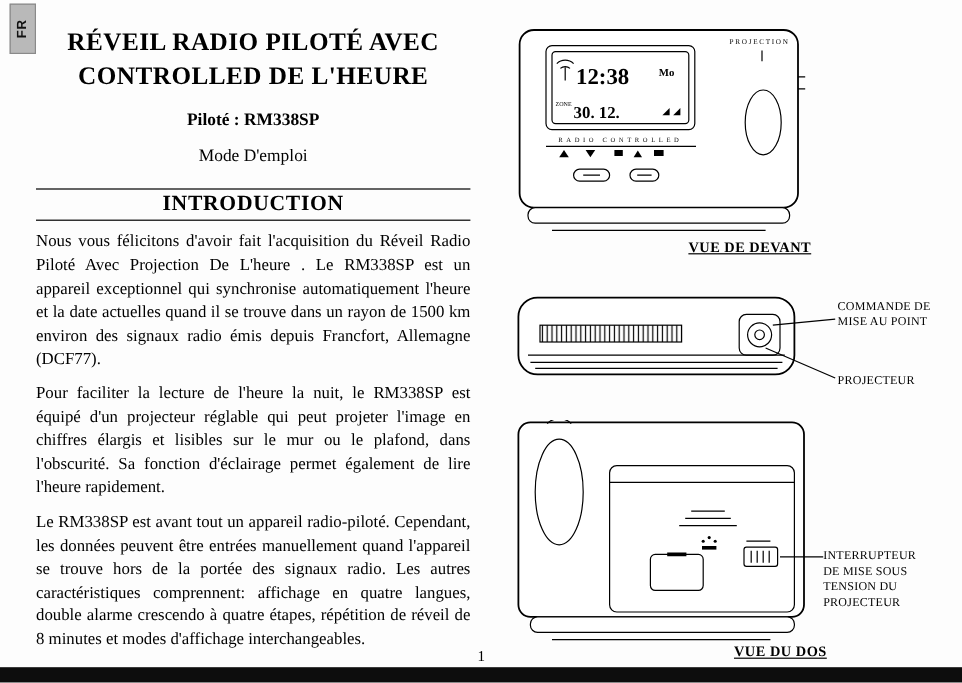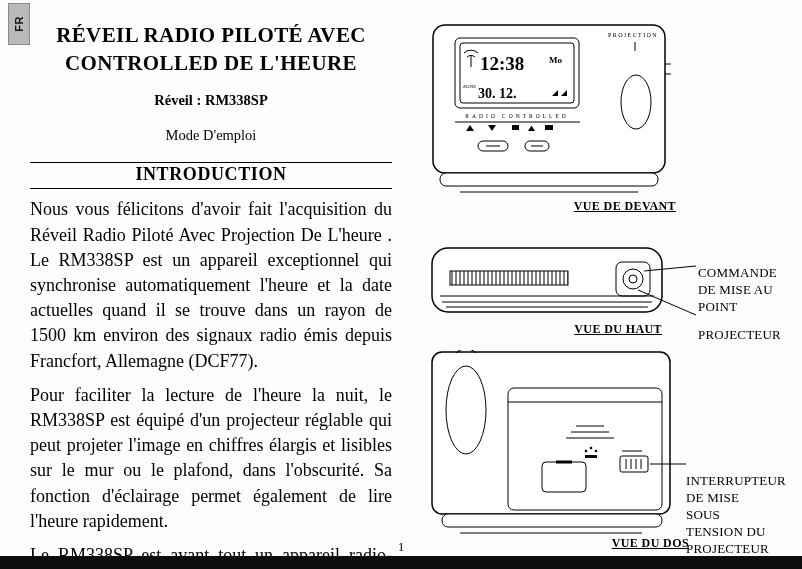--- a/index.html
+++ b/index.html
@@ -22,45 +22,44 @@
     font-family:"Liberation Sans", sans-serif;
     font-size:11px;font-weight:bold;color:#111;letter-spacing:.5px;
   }
   
   .left-col{position:absolute;left:30px;top:22px;width:362px;}
   .doc-title{
     margin:0;text-align:center;font-size:21px;font-weight:bold;
     line-height:1.32;letter-spacing:.4px;
   }
   .model-line{margin-top:15px;text-align:center;font-size:14.5px;font-weight:bold;}
-  .subtitle-line{margin-top:18px;text-align:center;font-size:14.5px;}
+  .subtitle-line{margin-top:13px;text-align:center;font-size:14.5px;}
   .rule{border:0;border-top:1.6px solid #000;margin:0;}
   .rule-1{margin-top:18px;}
   .section-heading{
     margin:1px 0 3px 0;text-align:center;
     font-size:18px;font-weight:bold;letter-spacing:.6px;
   }
   .para{
-    margin:8px 0 9px 0;font-size:18px;line-height:1.4;
+    margin:8px 0 9px 0;font-size:14px;line-height:1.4;
     text-align:justify;
   }
   .page-number{
     position:absolute;left:0;right:0;top:540px;text-align:center;
     font-size:12.5px;
   }
   
   .fig{position:absolute;}
   .fig-caption{
     position:absolute;text-align:right;font-size:12px;font-weight:bold;
     letter-spacing:.4px;text-decoration:underline;
   }
   .callout{
-    position:absolute;font-size:13px;line-height:1.3;letter-spacing:.2px;
+    position:absolute;font-size:10px;line-height:1.3;letter-spacing:.2px;
     color:#000;
-    margin-top:16px;
   }
   svg .ln{stroke:#000;stroke-width:1;fill:none;}
   svg .ln2{stroke:#000;stroke-width:1.5;fill:#fff;}
   svg text{font-family:"Liberation Serif", serif;fill:#000;}
   .bottom-bar{
     position:absolute;left:0;right:0;bottom:0;height:13px;background:#0d0d0d;
   }
 </style>
 </head>
 <body>
@@ -69,21 +68,21 @@
 
   <div class="fr-tab">
     <span>FR</span>
   </div>
 
   <div class="left-col">
     <h1 class="doc-title">
       <span>RÉVEIL RADIO PILOTÉ AVEC</span><br>
       <span>CONTROLLED DE L'HEURE</span>
     </h1>
-    <div class="model-line">Réveil : RM338SP</div>
+    <div class="model-line">Piloté : RM338SP</div>
     <div class="subtitle-line">Mode D'emploi</div>
     <hr class="rule rule-1">
     <h2 class="section-heading">INTRODUCTION</h2>
     <hr class="rule">
     <p class="para">Nous vous félicitons d'avoir fait l'acquisition du Réveil Radio Piloté Avec Projection De L'heure . Le RM338SP est un appareil exceptionnel qui synchronise automatiquement l'heure et la date actuelles quand il se trouve dans un rayon de 1500 km environ des signaux radio émis depuis Francfort, Allemagne (DCF77).</p>
     <p class="para">Pour faciliter la lecture de l'heure la nuit, le RM338SP est équipé d'un projecteur réglable qui peut projeter l'image en chiffres élargis et lisibles sur le mur ou le plafond, dans l'obscurité. Sa fonction d'éclairage permet également de lire l'heure rapidement.</p>
     <p class="para">Le RM338SP est avant tout un appareil radio-piloté. Cependant, les données peuvent être entrées manuellement quand l'appareil se trouve hors de la portée des signaux radio. Les autres caractéristiques comprennent: affichage en quatre langues, double alarme crescendo à quatre étapes, répétition de réveil de 8 minutes et modes d'affichage interchangeables.</p>
   </div>
 
   <svg class="fig" style="left:430px;top:22px;" width="250" height="178" viewBox="0 0 250 178">
@@ -149,21 +148,20 @@
     <line class="ln" x1="16" y1="67" x2="218" y2="67"></line>
     <rect x="20" y="31" width="118" height="14" fill="url(#hatch)" stroke="#000"></rect>
     <g>
       <rect class="ln" x="186" y="22" width="34" height="34" rx="6" fill="#fff"></rect>
       <circle class="ln" cx="203" cy="39" r="10"></circle>
       <circle class="ln" cx="203" cy="39" r="4"></circle>
     </g>
     <line class="ln" x1="214" y1="31" x2="266" y2="26"></line>
     <line class="ln" x1="208" y1="50" x2="266" y2="75"></line>
   </svg>
-  <div class="fig-caption" style="left:430px;top:322px;width:232px;">VUE DU HAUT</div>
   <div class="callout" style="left:698px;top:249px;width:78px;">COMMANDE DE MISE AU POINT</div>
   <div class="callout" style="left:698px;top:311px;width:90px;">PROJECTEUR</div>
 
   <svg class="fig" style="left:430px;top:350px;" width="258" height="188" viewBox="0 0 258 188">
     <rect class="ln2" x="2" y="2" width="238" height="162" rx="10"></rect>
 
     <ellipse class="ln" cx="36" cy="60" rx="20" ry="44" fill="#fff"></ellipse>
     <path class="ln" d="M26,3 a12,9 0 0 1 20,0"></path>
 
     <rect class="ln" x="78" y="38" width="154" height="122" rx="6" fill="#fff"></rect>

